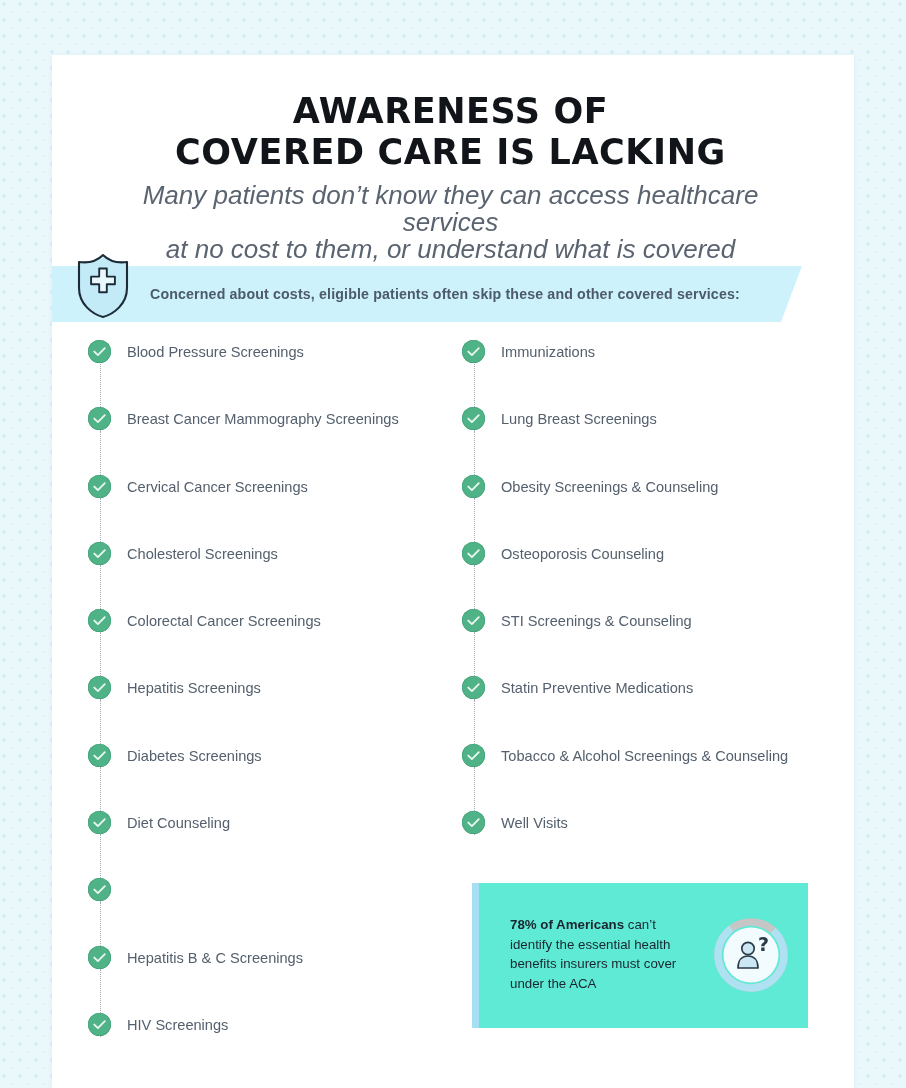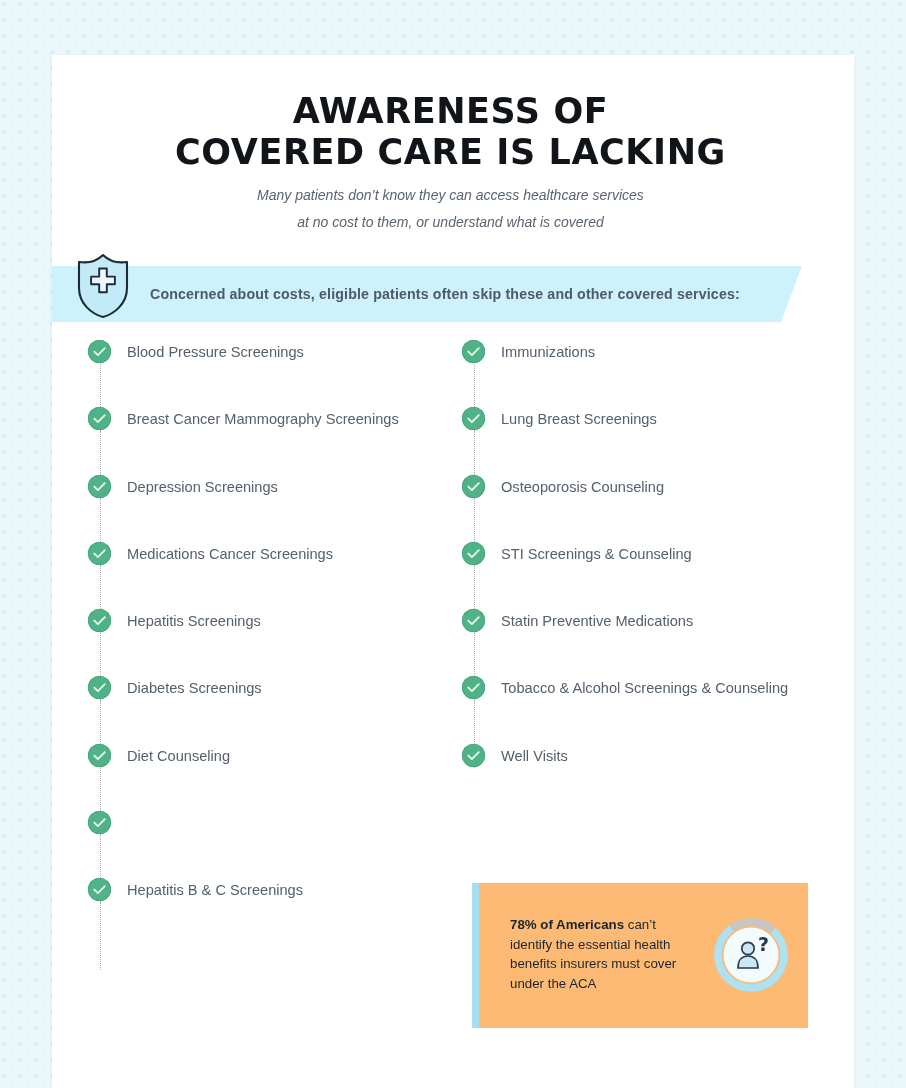--- a/index.html
+++ b/index.html
@@ -33,21 +33,21 @@
     font-weight: bold;
     font-size: 35px;
     line-height: 41px;
     letter-spacing: .6px;
     color: #111418;
     margin: 0;
   }
   .subtitle {
     font-family: "Liberation Sans", sans-serif;
     font-style: italic;
-    font-size: 14px;
+    font-size: 26px;
     line-height: 27px;
     color: #5a6470;
     margin: 9px 0 0 0;
   }
 
   
   .banner-wrap {
     position: absolute;
     left: 0; top: 211px;
     width: 712px; height: 56px;
@@ -117,21 +117,21 @@
     line-height: 20px;
     color: #54606d;
     white-space: nowrap;
   }
 
   
   .callout {
     position: absolute;
     left: 420px; top: 828px;
     width: 336px; height: 145px;
-    background: #fdba74;
+    background: #5eead4;
     border-left: 7px solid #a6dff1;
     box-sizing: border-box;
   }
   .callout-text {
     position: absolute;
     left: 31px; top: 32px;
     width: 186px;
     font-size: 13.3px;
     line-height: 19.6px;
     color: #1b2530;
@@ -190,30 +190,39 @@
           </div>
           <div class="item-label">Breast Cancer Mammography Screenings</div>
         </div>
         <div class="item">
           <div class="dotline"></div>
           <div class="check">
             <svg width="23" height="23" viewBox="0 0 23 23">
               <path d="M6.3 11.6 L9.9 15.1 L16.8 8.2" fill="none" stroke="#e8f6ef" stroke-width="1.9" stroke-linecap="round" stroke-linejoin="round"></path>
             </svg>
           </div>
-          <div class="item-label">Depression Screenings</div>
-        </div>
-        <div class="item">
-          <div class="dotline"></div>
-          <div class="check">
-            <svg width="23" height="23" viewBox="0 0 23 23">
-              <path d="M6.3 11.6 L9.9 15.1 L16.8 8.2" fill="none" stroke="#e8f6ef" stroke-width="1.9" stroke-linecap="round" stroke-linejoin="round"></path>
-            </svg>
-          </div>
-          <div class="item-label">Medications Cancer Screenings</div>
+          <div class="item-label">Cervical Cancer Screenings</div>
+        </div>
+        <div class="item">
+          <div class="dotline"></div>
+          <div class="check">
+            <svg width="23" height="23" viewBox="0 0 23 23">
+              <path d="M6.3 11.6 L9.9 15.1 L16.8 8.2" fill="none" stroke="#e8f6ef" stroke-width="1.9" stroke-linecap="round" stroke-linejoin="round"></path>
+            </svg>
+          </div>
+          <div class="item-label">Cholesterol Screenings</div>
+        </div>
+        <div class="item">
+          <div class="dotline"></div>
+          <div class="check">
+            <svg width="23" height="23" viewBox="0 0 23 23">
+              <path d="M6.3 11.6 L9.9 15.1 L16.8 8.2" fill="none" stroke="#e8f6ef" stroke-width="1.9" stroke-linecap="round" stroke-linejoin="round"></path>
+            </svg>
+          </div>
+          <div class="item-label">Colorectal Cancer Screenings</div>
         </div>
         <div class="item">
           <div class="dotline"></div>
           <div class="check">
             <svg width="23" height="23" viewBox="0 0 23 23">
               <path d="M6.3 11.6 L9.9 15.1 L16.8 8.2" fill="none" stroke="#e8f6ef" stroke-width="1.9" stroke-linecap="round" stroke-linejoin="round"></path>
             </svg>
           </div>
           <div class="item-label">Hepatitis Screenings</div>
         </div>
@@ -244,40 +253,57 @@
           </div>
         </div>
         <div class="item">
           <div class="dotline"></div>
           <div class="check">
             <svg width="23" height="23" viewBox="0 0 23 23">
               <path d="M6.3 11.6 L9.9 15.1 L16.8 8.2" fill="none" stroke="#e8f6ef" stroke-width="1.9" stroke-linecap="round" stroke-linejoin="round"></path>
             </svg>
           </div>
           <div class="item-label">Hepatitis B &amp; C Screenings</div>
+        </div>
+        <div class="item last">
+          <div class="check">
+            <svg width="23" height="23" viewBox="0 0 23 23">
+              <path d="M6.3 11.6 L9.9 15.1 L16.8 8.2" fill="none" stroke="#e8f6ef" stroke-width="1.9" stroke-linecap="round" stroke-linejoin="round"></path>
+            </svg>
+          </div>
+          <div class="item-label">HIV Screenings</div>
         </div>
       </div>
     <div class="col col-right" id="col-right">
         <div class="item">
           <div class="dotline"></div>
           <div class="check">
             <svg width="23" height="23" viewBox="0 0 23 23">
               <path d="M6.3 11.6 L9.9 15.1 L16.8 8.2" fill="none" stroke="#e8f6ef" stroke-width="1.9" stroke-linecap="round" stroke-linejoin="round"></path>
             </svg>
           </div>
           <div class="item-label">Immunizations</div>
         </div>
         <div class="item">
           <div class="dotline"></div>
           <div class="check">
             <svg width="23" height="23" viewBox="0 0 23 23">
               <path d="M6.3 11.6 L9.9 15.1 L16.8 8.2" fill="none" stroke="#e8f6ef" stroke-width="1.9" stroke-linecap="round" stroke-linejoin="round"></path>
             </svg>
           </div>
           <div class="item-label">Lung Breast Screenings</div>
+        </div>
+        <div class="item">
+          <div class="dotline"></div>
+          <div class="check">
+            <svg width="23" height="23" viewBox="0 0 23 23">
+              <path d="M6.3 11.6 L9.9 15.1 L16.8 8.2" fill="none" stroke="#e8f6ef" stroke-width="1.9" stroke-linecap="round" stroke-linejoin="round"></path>
+            </svg>
+          </div>
+          <div class="item-label">Obesity Screenings &amp; Counseling</div>
         </div>
         <div class="item">
           <div class="dotline"></div>
           <div class="check">
             <svg width="23" height="23" viewBox="0 0 23 23">
               <path d="M6.3 11.6 L9.9 15.1 L16.8 8.2" fill="none" stroke="#e8f6ef" stroke-width="1.9" stroke-linecap="round" stroke-linejoin="round"></path>
             </svg>
           </div>
           <div class="item-label">Osteoporosis Counseling</div>
         </div>

